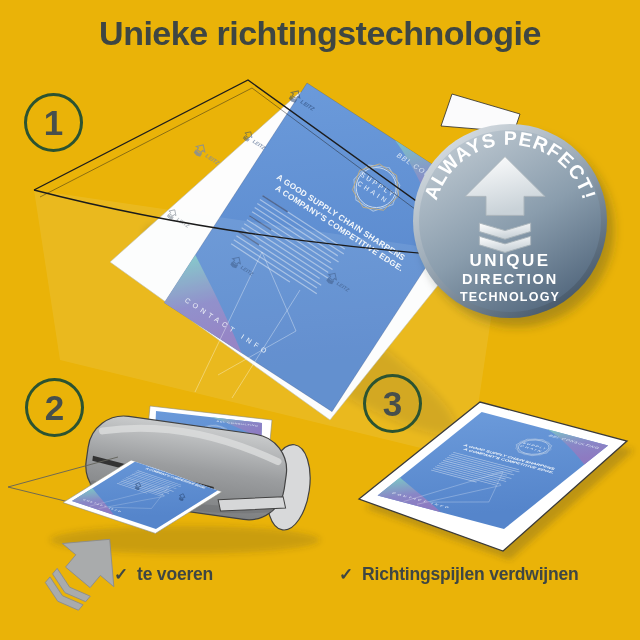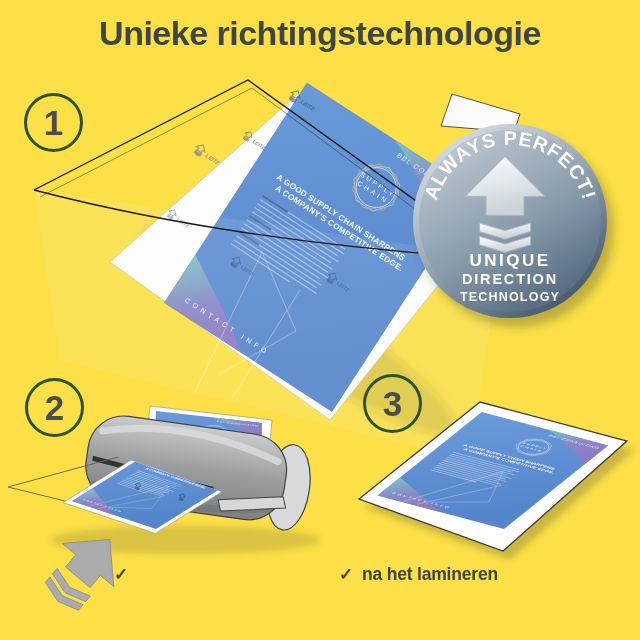--- a/index.html
+++ b/index.html
@@ -1,18 +1,18 @@
 <!DOCTYPE html>
 <html><head>
 <meta charset="utf-8">
 <style>
   html,body{margin:0;padding:0;}
   .canvas{
     position:relative;width:640px;height:640px;overflow:hidden;
-    background:#fde047;
+    background:#eab308;
     font-family:"Liberation Sans",sans-serif;
   }
   .title{
     position:absolute;top:14px;left:0;width:640px;text-align:center;
     font-size:34px;font-weight:bold;letter-spacing:-0.5px;color:#3e4643;
   }
   .step-circle{
     position:absolute;width:53px;height:53px;border:3px solid #2b5331;border-radius:50%;
     display:flex;align-items:center;justify-content:center;
     font-size:35px;font-weight:bold;color:#474f4c;
@@ -256,22 +256,23 @@
   <div class="step-circle" id="circle2">
     <span>2</span>
   </div>
   <div class="step-circle" id="circle3">
     <span>3</span>
   </div>
 
   <div class="check-item" id="check1">
     <span class="tick">✓</span>
     <span>
+      <div>te voeren</div>
     </span>
   </div>
   <div class="check-item" id="check2">
     <span class="tick">✓</span>
     <span>
-      <div>na het lamineren</div>
+      <div>Richtingspijlen verdwijnen</div>
     </span>
   </div>
 
 </div>
 
 </body></html>

